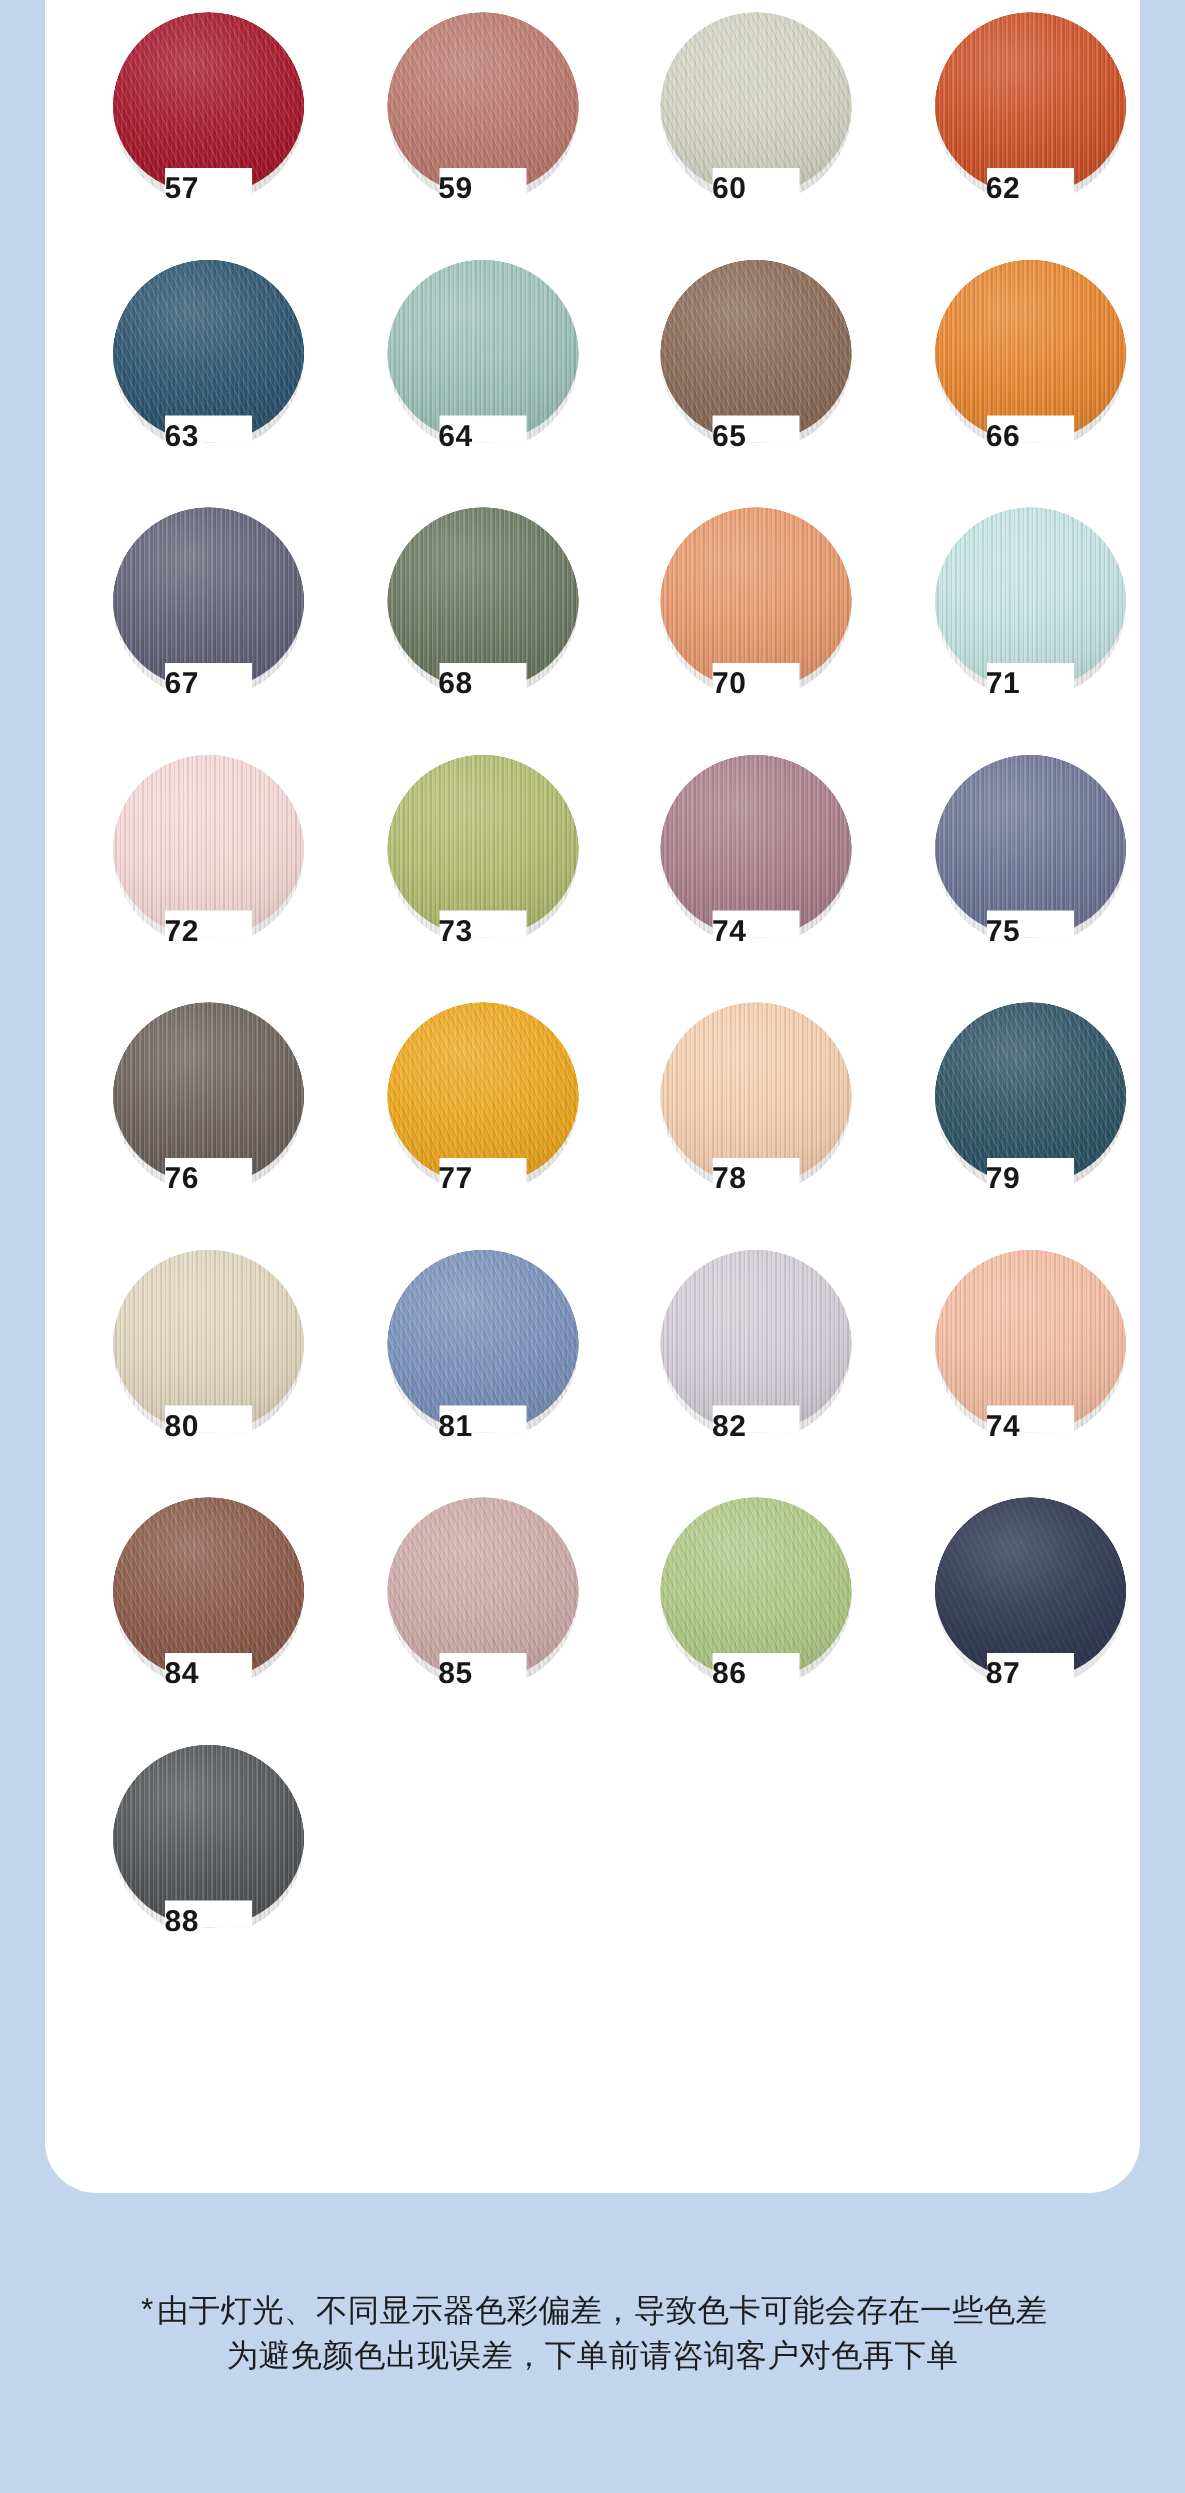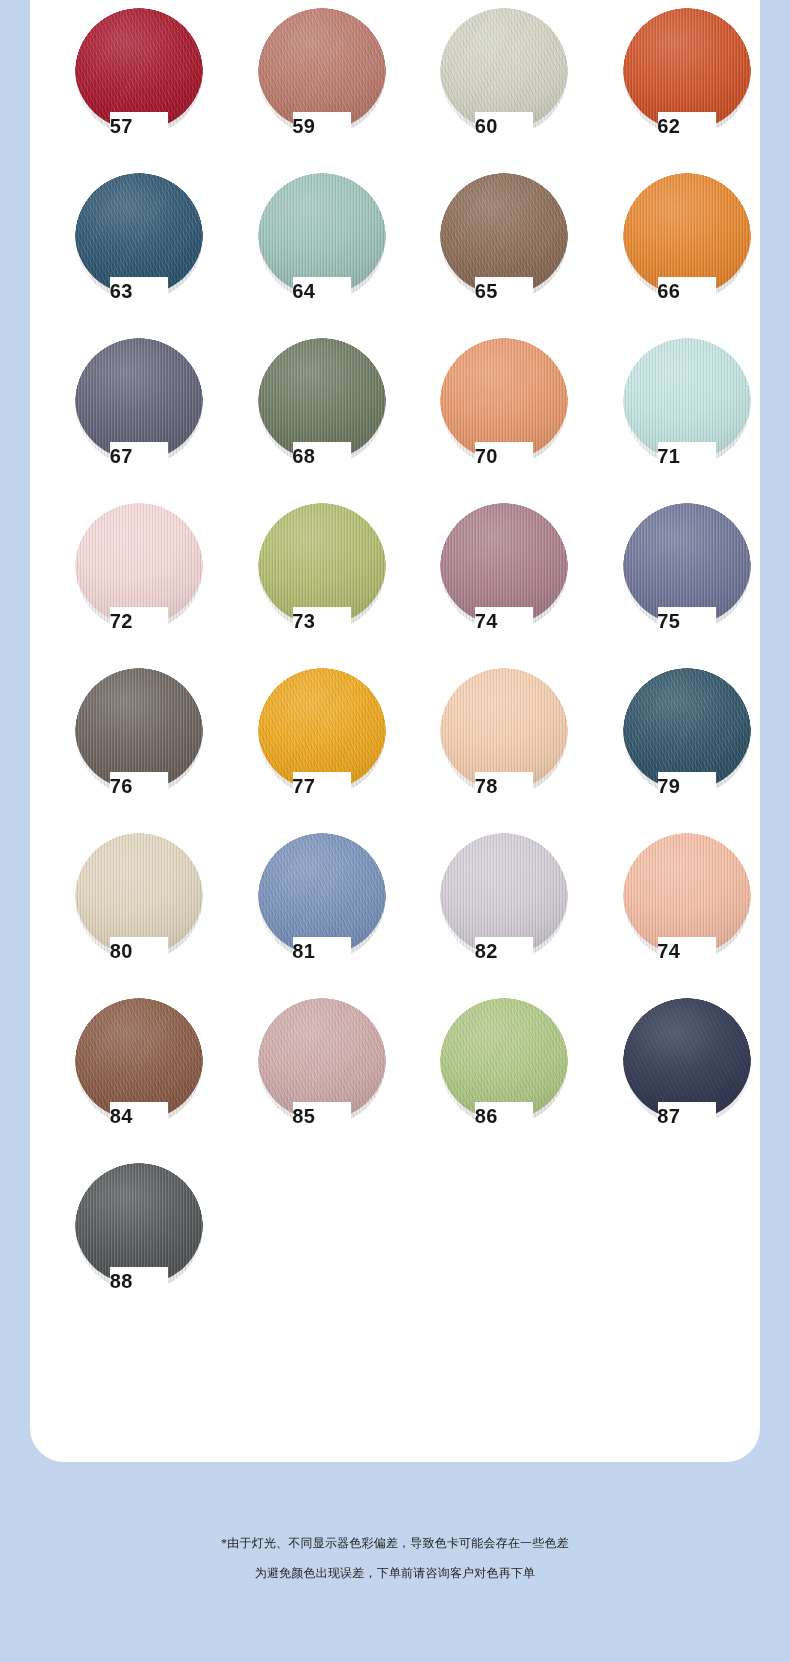--- a/index.html
+++ b/index.html
@@ -130,24 +130,24 @@
   }
 
   
   #footer-note {
     position: absolute;
     left: 0;
     right: 0;
     top: 1528px;
     text-align: center;
     color: #1d1d1d;
-    font-size: 12px;
+    font-size: 21px;
     line-height: 30px;
     letter-spacing: 0.2px;
-    font-family: Liberation Serif, serif;
+    font-family: Liberation Mono, monospace;
   }
   #footer-note .note-line { display: block; white-space: nowrap; }
 </style>
 </head>
 <body>
 
 <div id="color-card">
   <div id="swatch-grid">
       <div class="swatch-cell">
         <div class="swatch-chip">

